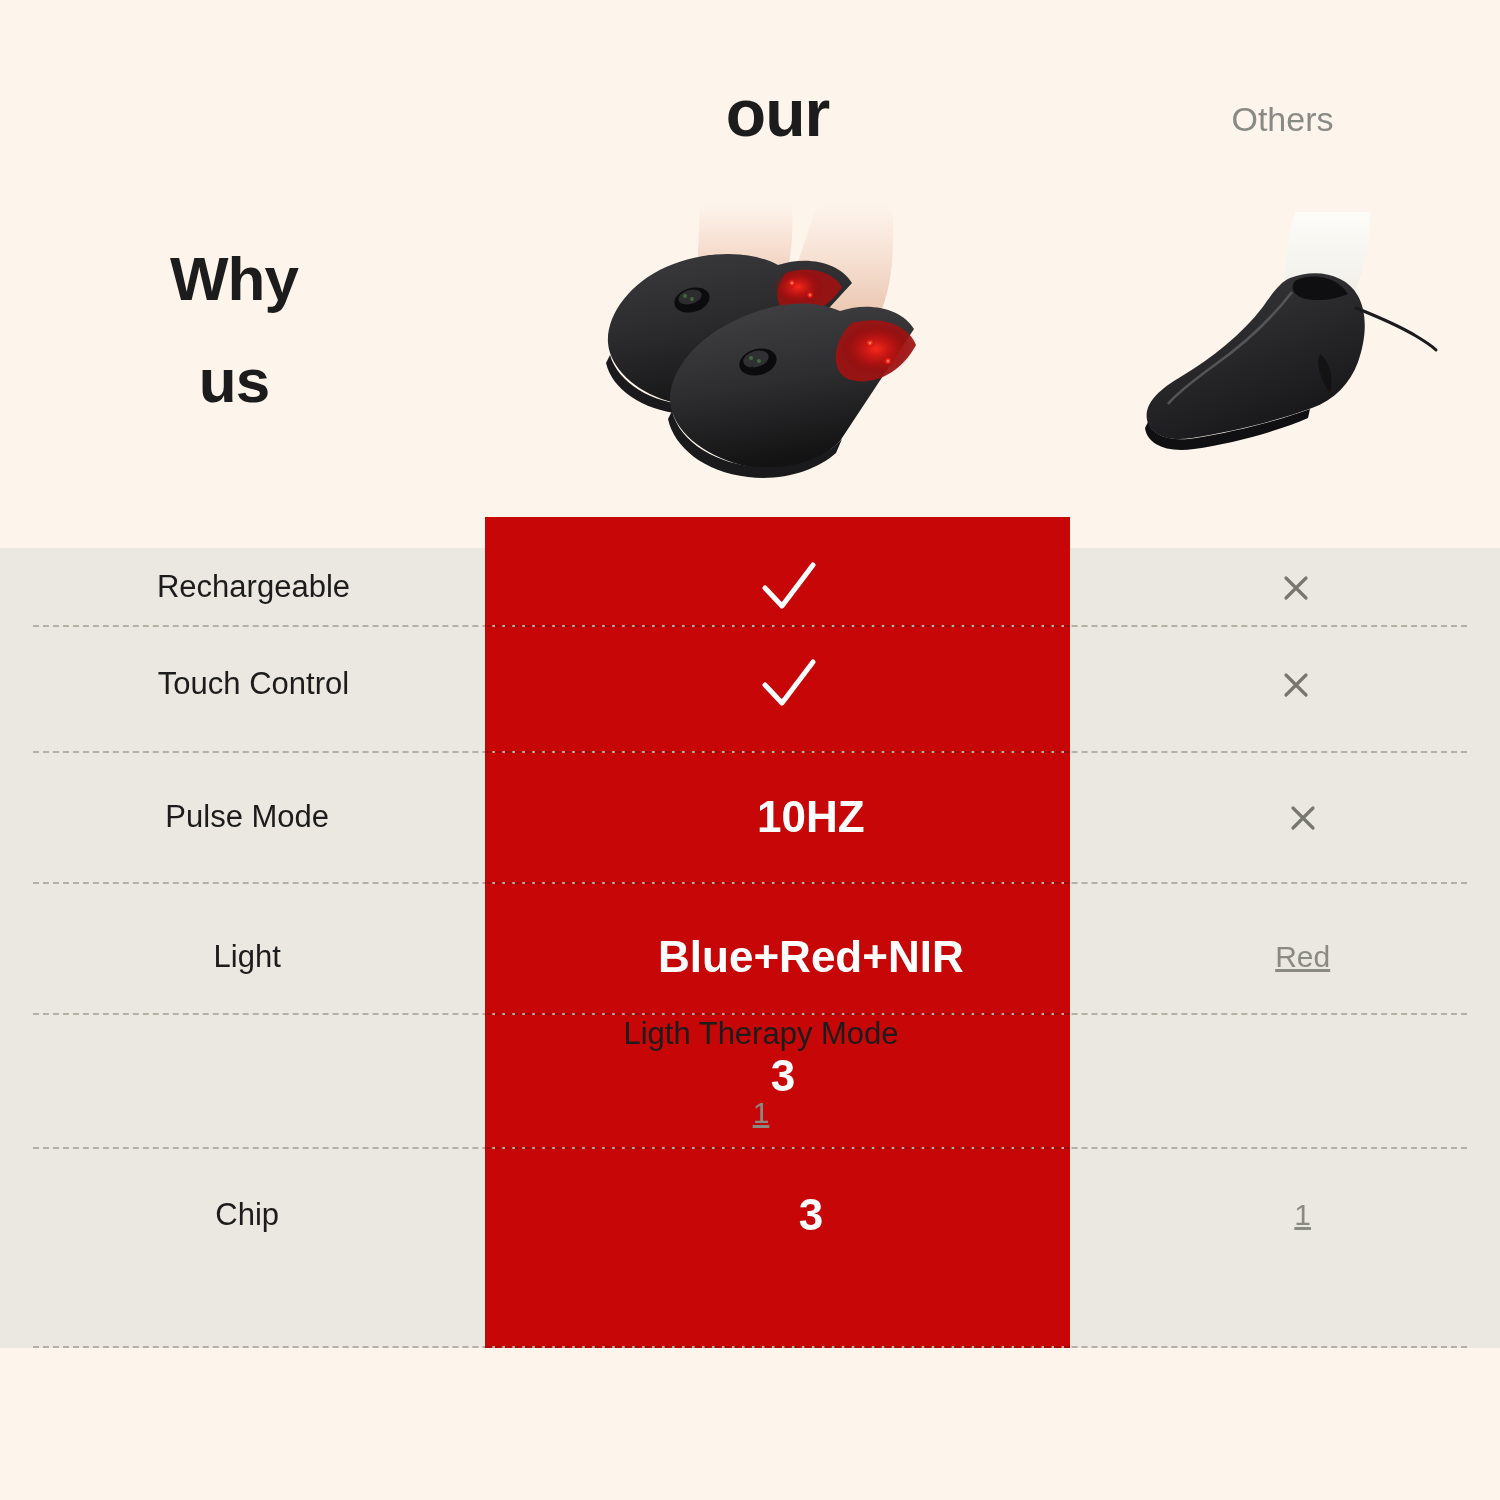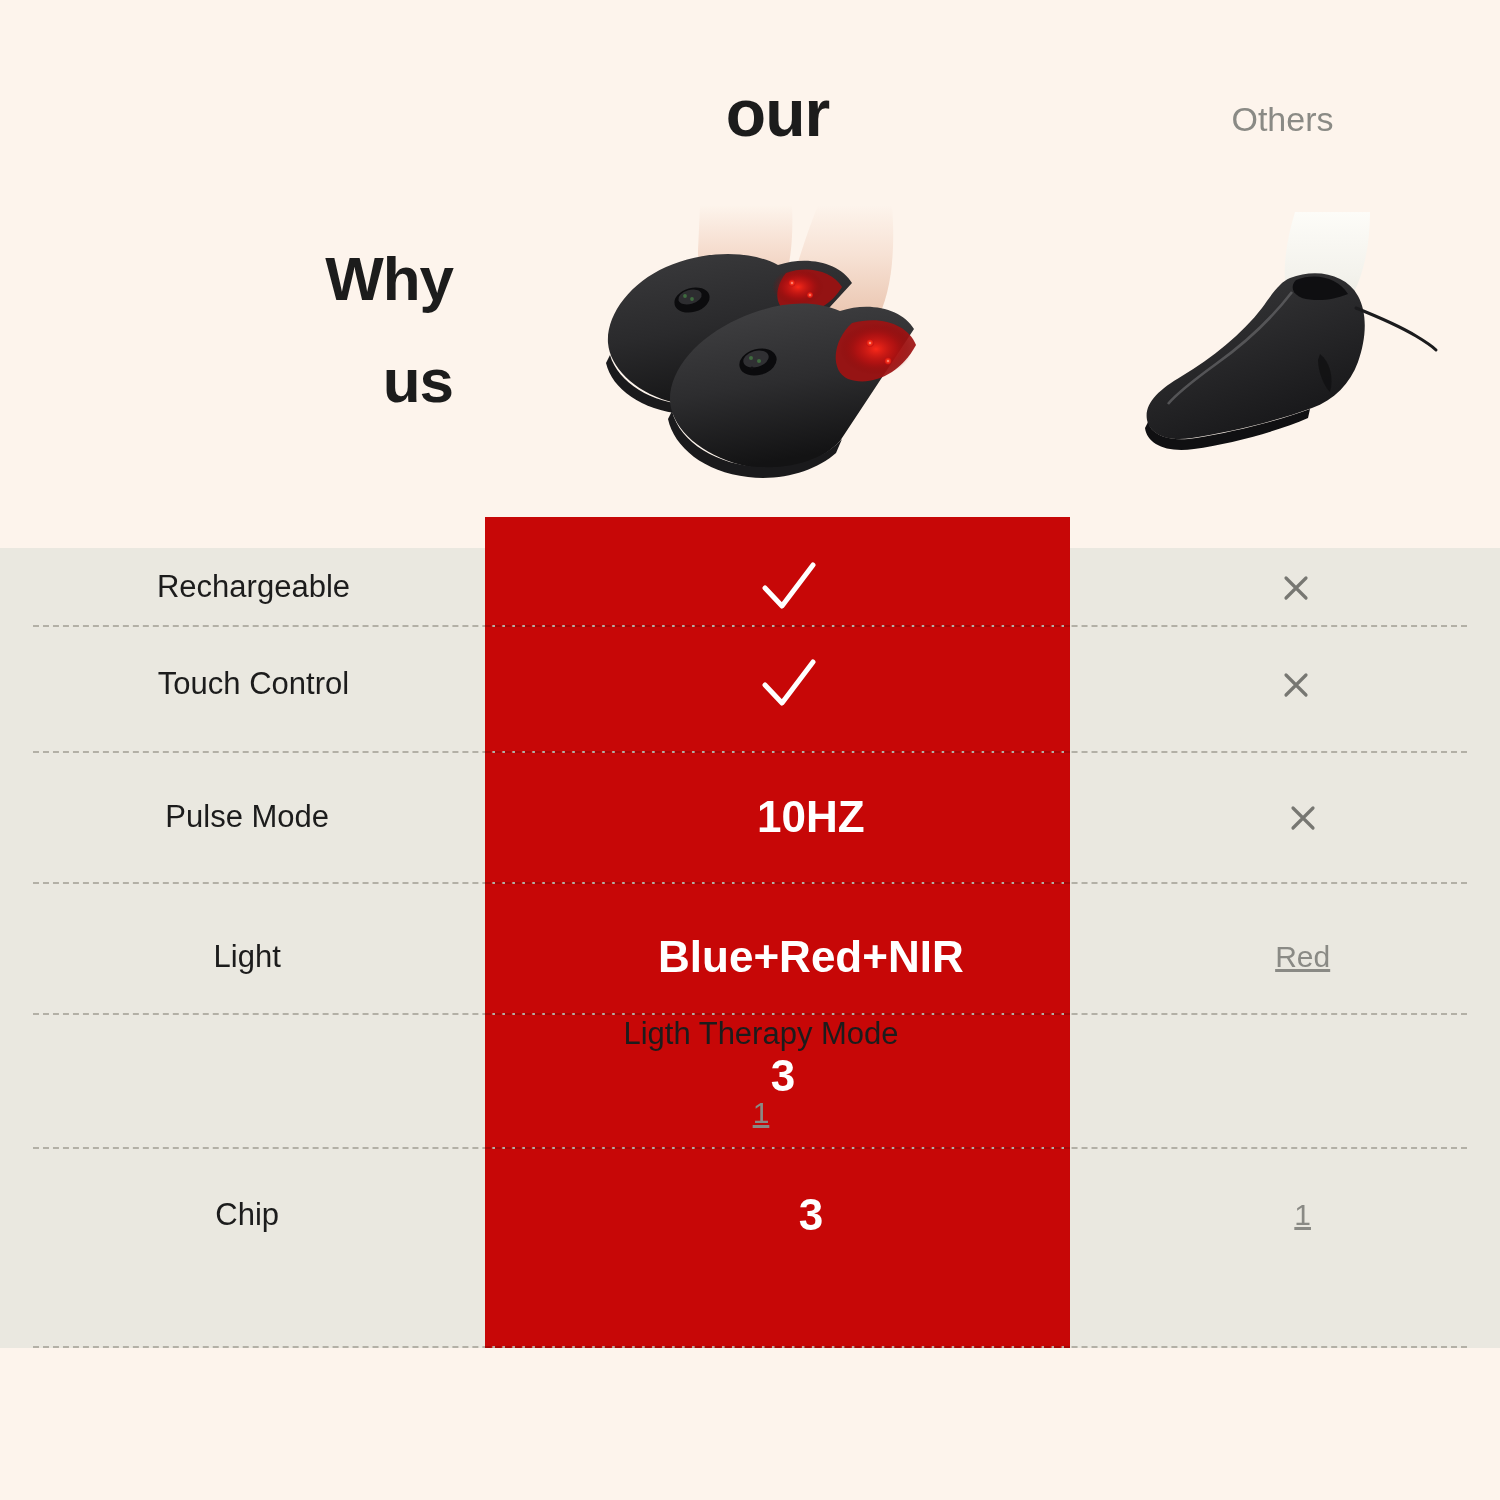--- a/index.html
+++ b/index.html
@@ -69,24 +69,24 @@
     top: 102px;
     width: 425px;
     text-align: center;
     font-size: 34px;
     font-weight: 400;
     color: #8a8a85;
     line-height: 1;
   }
   .why-us {
     position: absolute;
-    left: 33px;
+    left: 24px;
     top: 228px;
     width: 420px;
-    text-align: right;
+    text-align: center;
     font-size: 62px;
     font-weight: 800;
     color: #1c1c1c;
     line-height: 1.65;
     letter-spacing: -1px;
   }
   .why-us span { display: block; }
 
   
   .prod-ours {

